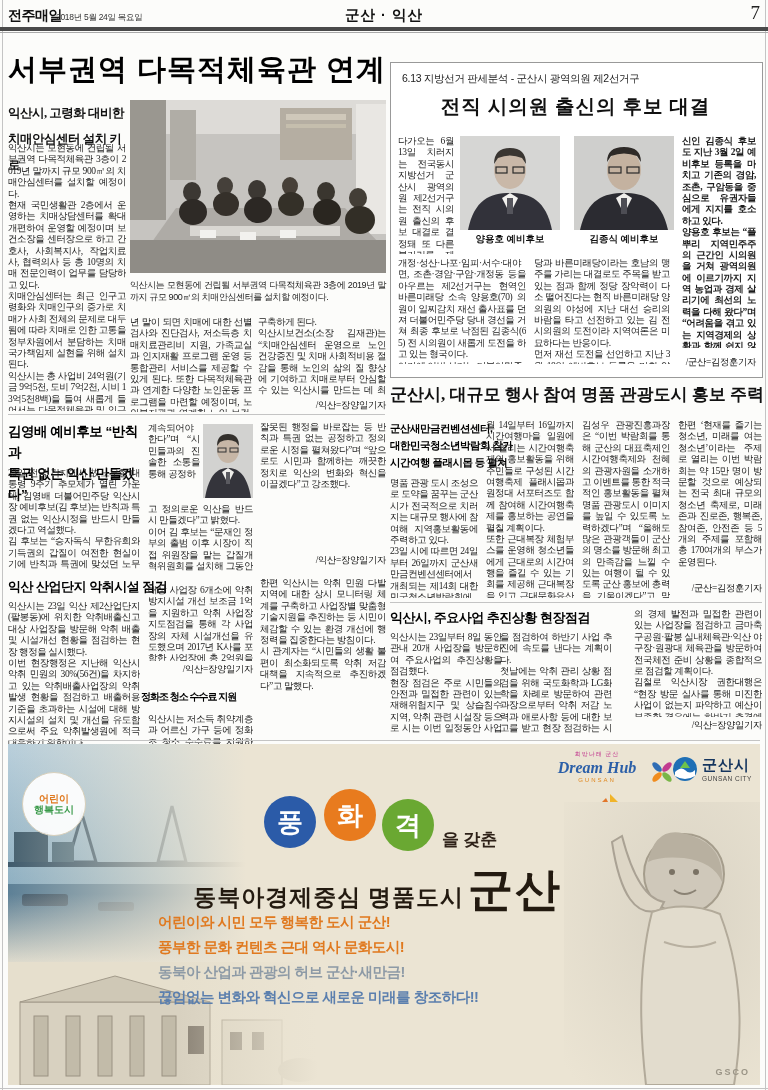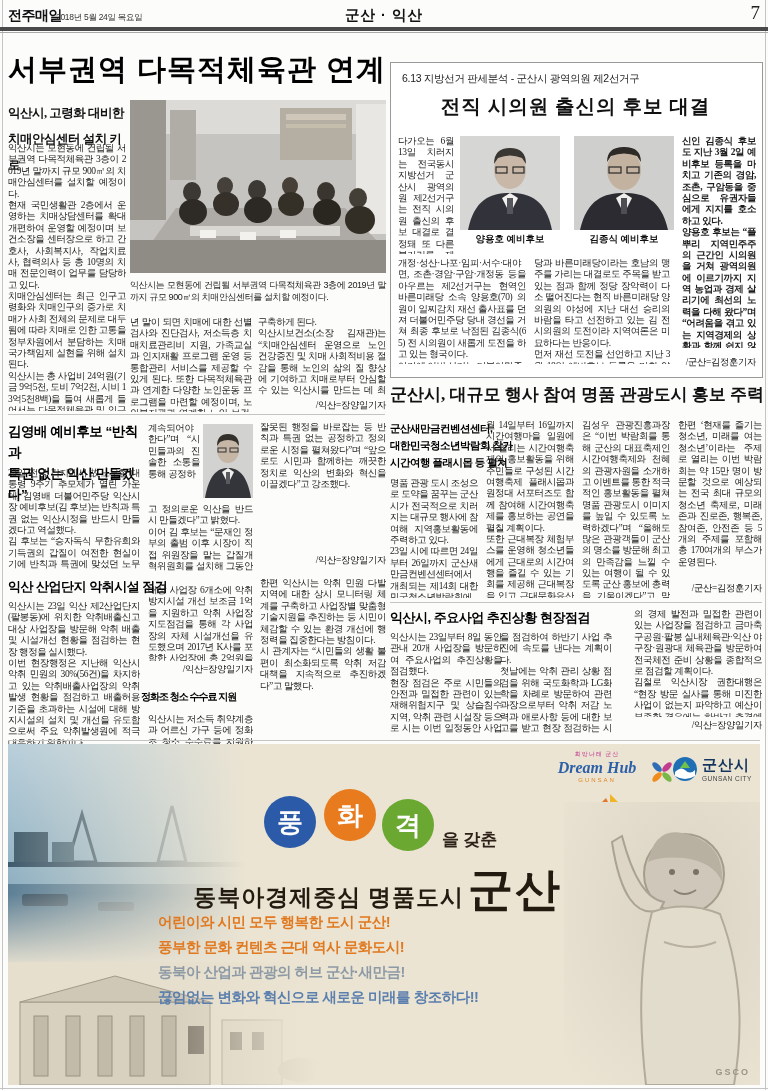--- a/index.html
+++ b/index.html
@@ -235,20 +235,24 @@
       <rect x="154" y="54" width="14" height="60" fill="#c2bba9" stroke="#9a9282"></rect>
       <rect x="180" y="64" width="16" height="28" fill="#8a8275"></rect>
       <rect x="214" y="58" width="60" height="65" fill="#ddd6c4" stroke="#aca492"></rect>
       <rect x="222" y="70" width="12" height="18" fill="#938b7c"></rect>
       <rect x="244" y="70" width="12" height="18" fill="#938b7c"></rect>
       <ellipse cx="292" cy="108" rx="22" ry="12" fill="#c9c2b0"></ellipse>
       <rect width="310" height="123" fill="url(#fadeR2)"></rect>
     </svg>
   </div>
 
+  <div class="abs circle" style="left:14px;top:28px;width:62px;height:62px;background:rgba(255,255,255,0.92);border:1px solid #d8d0bc;flex-direction:column;line-height:1.1;">
+    <span class="gothic" style="font-size:10px;font-weight:bold;color:#e0791f;">어린이</span>
+    <span class="gothic" style="font-size:10px;font-weight:bold;color:#3a9a4a;">행복도시</span>
+  </div>
 
   <div class="abs" style="left:528px;top:6px;width:122px;height:44px;text-align:center;">
     <div class="gothic" style="font-size:6px;color:#c23b8f;letter-spacing:1px;">희망나래 군산</div>
     <div style="font-size:16px;font-weight:bold;font-style:italic;color:#2b5fa8;">Dream Hub</div>
     <div class="gothic" style="font-size:6px;color:#e0871e;letter-spacing:2px;">GUNSAN</div>
     <div class="abs" style="right:-16px;top:10px;">
       <svg width="24" height="24" viewBox="0 0 24 24">
         <g>
           <ellipse cx="12" cy="5" rx="3" ry="6" fill="#c23b8f" transform="rotate(45 12 12)"></ellipse>
           <ellipse cx="12" cy="5" rx="3" ry="6" fill="#7ab648" transform="rotate(135 12 12)"></ellipse>

